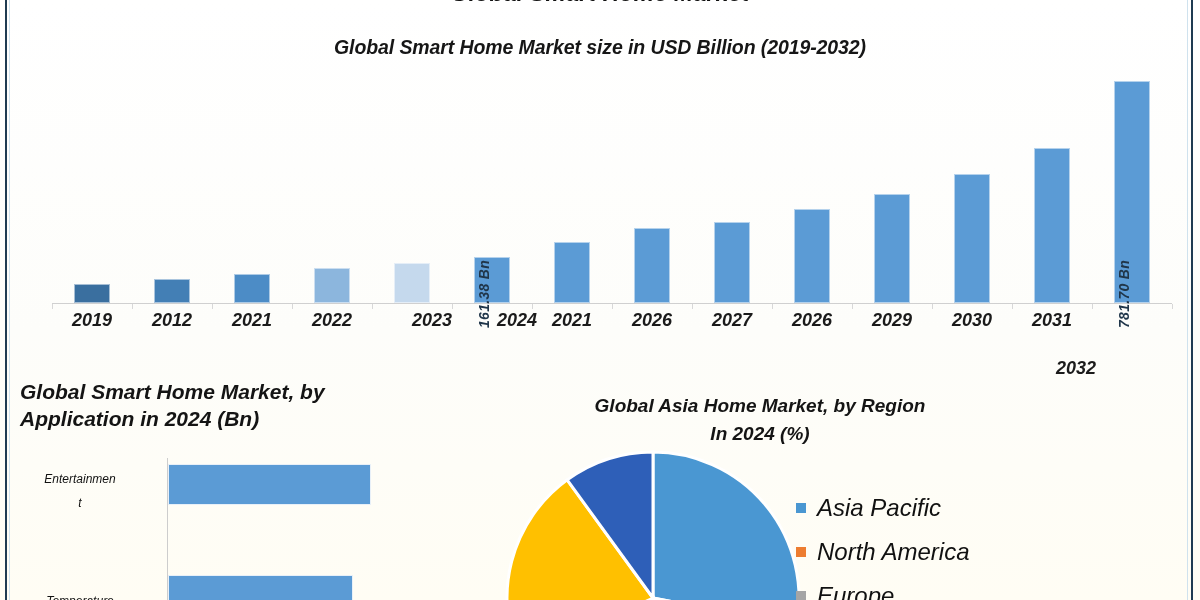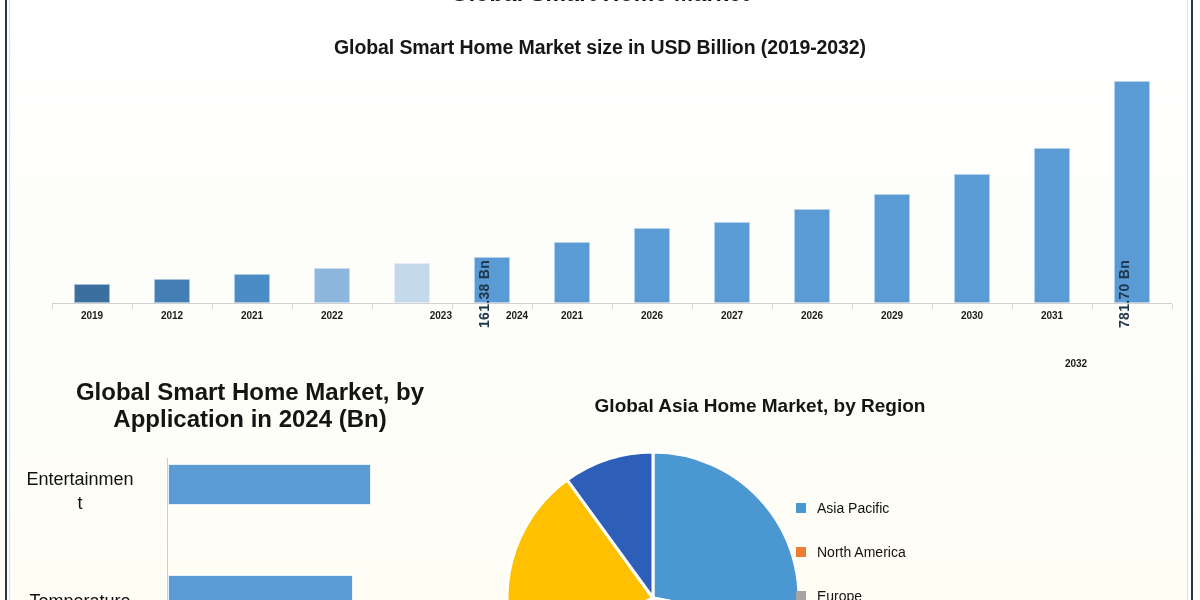--- a/index.html
+++ b/index.html
@@ -7,20 +7,21 @@
   body{
     width:1200px;height:600px;overflow:hidden;
     background:#ffffff;
     font-family:"Liberation Sans","DejaVu Sans",sans-serif;
     -webkit-font-smoothing:antialiased;
   }
   #page{
     position:relative;width:1200px;height:600px;
     background:linear-gradient(180deg,#ffffff 0%,#fdfdfa 55%,#fffdf4 100%);
     overflow:hidden;
+    font-style:italic;
   }
   
   .frame-line{position:absolute;top:0;bottom:0;width:2px;background:#1f3b52;}
   .frame-left{left:5px;}
   .frame-right{left:1191px;}
   .frame-inner{position:absolute;top:0;bottom:0;width:1px;background:#cfe2ee;}
   .frame-inner-left{left:9px;}
   .frame-inner-right{left:1187px;}
 
   
@@ -53,58 +54,58 @@
   .bar .vlabel{
     position:absolute;left:50%;bottom:8px;
     transform:translateX(-50%) rotate(-90deg);
     transform-origin:bottom center;
     white-space:nowrap;
     font-size:14px;font-weight:bold;color:#20364a;
     letter-spacing:.3px;
   }
   .xlabel{
     position:absolute;top:250px;width:80px;text-align:center;
-    font-size:10px;font-weight:bold;color:#1b1b1b;
+    font-size:18px;font-weight:bold;color:#1b1b1b;
   }
 
   
   .app-title{
     position:absolute;left:20px;top:378px;width:460px;
-    text-align:center;font-size:24px;font-weight:bold;color:#141414;
+    text-align:left;font-size:21px;font-weight:bold;color:#141414;
     line-height:27px;
   }
   #appchart{position:absolute;left:0px;top:450px;width:480px;height:150px;}
   .app-axis{position:absolute;left:167px;top:8px;width:1px;height:142px;background:#cdcdcd;}
   .hbar{
     position:absolute;left:168px;height:41px;
     background:#5b9bd5;
     border:1px solid #e8f0f8;
     box-sizing:border-box;
   }
   .hlabel{
     position:absolute;left:0px;width:160px;text-align:center;
-    font-size:18px;color:#111111;line-height:24px;
+    font-size:12px;color:#111111;line-height:24px;
   }
 
   
   .pie-title{
     position:absolute;left:500px;top:392px;width:520px;
     text-align:center;font-size:19px;font-weight:bold;color:#141414;
     line-height:28px;
   }
   #pie-wrap{position:absolute;left:500px;top:448px;width:310px;height:152px;}
   .legend{position:absolute;left:796px;top:486px;width:250px;}
   .legend-row{
     display:flex;align-items:center;height:44px;
   }
   .legend-swatch{
     width:10px;height:10px;margin-right:11px;flex:0 0 auto;
   }
   .legend-text{
-    font-size:14px;color:#111111;white-space:nowrap;
+    font-size:24px;color:#111111;white-space:nowrap;
   }
 </style>
 </head>
 <body>
 
 <div id="page">
 
   <div class="frame-line frame-left"></div>
   <div class="frame-line frame-right"></div>
   <div class="frame-inner frame-inner-left"></div>
@@ -176,20 +177,21 @@
         <div>t</div>
       </div>
       <div class="hbar" style="top: 125px; width: 185px; background: rgb(91, 155, 213);"></div>
       <div class="hlabel" style="top: 139px;">
         <div>Temperature</div>
       </div>
     </div>
 
   <div class="pie-title">
     <div>Global Asia Home Market, by Region</div>
+    <div>In 2024 (%)</div>
   </div>
   <div id="pie-wrap"><svg width="310" height="160" viewBox="0 0 310 160" style="overflow: visible;">
         <path d="M 153 150 L 153 4 A 146 146 0 0 1 296.41393860638857 177.35767192951582 Z" fill="#4a97d2" stroke="#ffffff" stroke-width="3"></path>
         <path d="M 153 150 L 296.41393860638857 177.35767192951582 A 146 146 0 0 1 134.70134789961156 294.8487463919138 Z" fill="#ed7d31" stroke="#ffffff" stroke-width="3"></path>
         <path d="M 153 150 L 134.70134789961156 294.8487463919138 A 146 146 0 0 1 20.895250339961137 212.1637765685006 Z" fill="#a5a5a5" stroke="#ffffff" stroke-width="3"></path>
         <path d="M 153 150 L 20.895250339961137 212.1637765685006 A 146 146 0 0 1 67.18335316529891 31.883518821257695 Z" fill="#ffc000" stroke="#ffffff" stroke-width="3"></path>
         <path d="M 153 150 L 67.18335316529891 31.883518821257695 A 146 146 0 0 1 152.99999999999997 4 Z" fill="#2e5fb8" stroke="#ffffff" stroke-width="3"></path>
       </svg></div>
 
   <div class="legend" id="legend">

